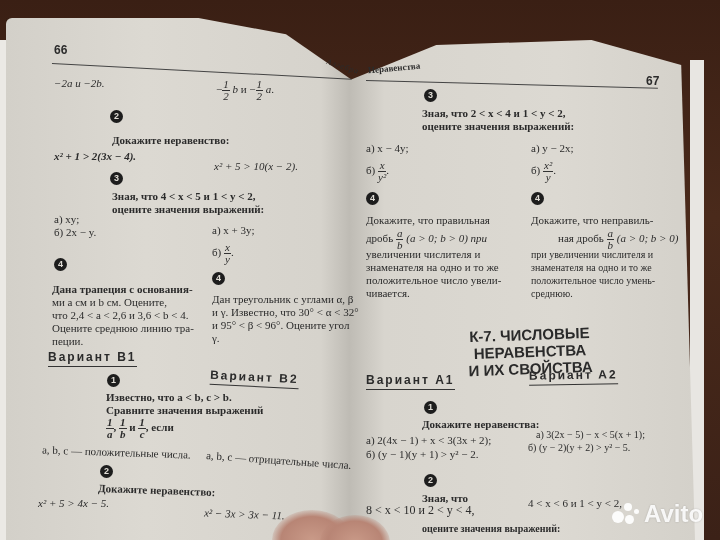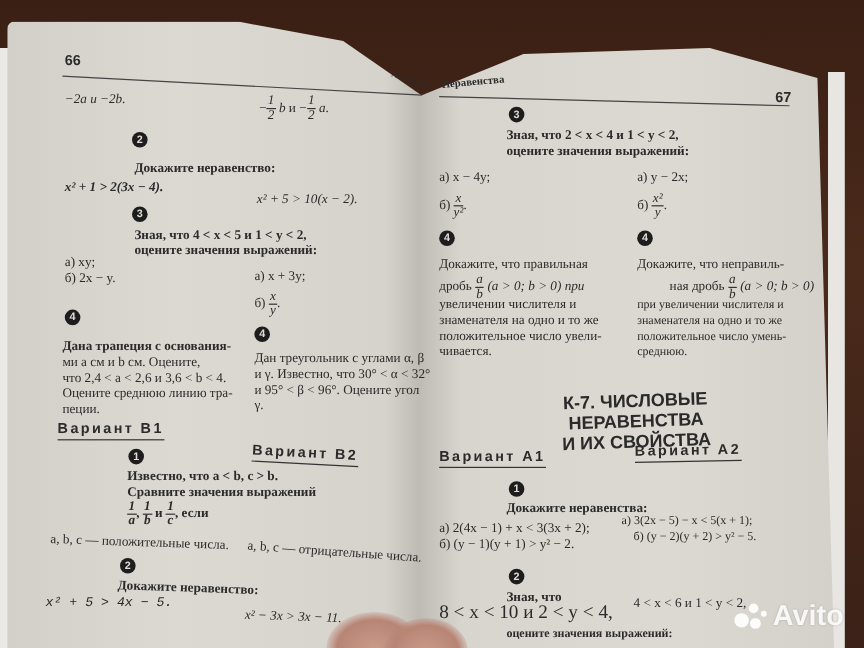--- a/index.html
+++ b/index.html
@@ -123,21 +123,21 @@
   <span class="frac"><span class="n">1</span><span>a</span></span>,
   <span class="frac"><span class="n">1</span><span>b</span></span>
   <span>и</span>
   <span class="frac"><span class="n">1</span><span>c</span></span><span>, если</span>
 </div>
 <div class="txt" style="left:42px;top:446px;transform:rotate(2deg);">a, b, c — положительные числа.</div>
 <div class="txt" style="left:206px;top:454px;transform:rotate(4deg);">a, b, c — отрицательные числа.</div>
 
 <div class="num" style="left:100px;top:465px;">2</div>
 <div class="txt bold" style="left:98px;top:484px;transform:rotate(2deg);">Докажите неравенство:</div>
-<div class="txt ital" style="left:38px;top:497px;font-family:Liberation Mono, monospace;">x² + 5 &gt; 4x − 5.</div>
+<div class="txt ital" style="left:38px;top:497px;">x² + 5 &gt; 4x − 5.</div>
 <div class="txt ital" style="left:204px;top:508px;transform:rotate(2deg);">x² − 3x &gt; 3x − 11.</div>
 
 <div class="txt bold" style="left:368px;top:62px;font-size:9px;transform:rotate(-5deg);">Неравенства</div>
 <div class="txt pnum" style="left:646px;top:75px;">67</div>
 <div class="hr" style="left:366px;top:80px;width:292px;transform:rotate(1.5deg);"></div>
 
 <div class="num" style="left:424px;top:89px;">3</div>
 <div class="txt bold" style="left:422px;top:107px;">Зная, что 2 &lt; x &lt; 4 и 1 &lt; y &lt; 2,</div>
 <div class="txt bold" style="left:422px;top:120px;">оцените значения выражений:</div>
 <div class="txt" style="left:366px;top:142px;">а) x − 4y;</div>
@@ -174,26 +174,26 @@
   <div>И ИХ СВОЙСТВА</div>
 </div>
 
 <div class="variant" style="left:366px;top:373px;">Вариант A1</div>
 <div class="variant" style="left:529px;top:368px;transform:rotate(-1deg);">Вариант A2</div>
 
 <div class="num" style="left:424px;top:401px;">1</div>
 <div class="txt bold" style="left:422px;top:418px;">Докажите неравенства:</div>
 <div class="txt" style="left:366px;top:434px;">а) 2(4x − 1) + x &lt; 3(3x + 2);</div>
 <div class="txt" style="left:366px;top:448px;">б) (y − 1)(y + 1) &gt; y² − 2.</div>
-<div class="txt" style="left:518px;top:428px;font-size:10px;text-align:center;">а) 3(2x − 5) − x &lt; 5(x + 1);</div>
+<div class="txt" style="left:536px;top:428px;font-size:10px;text-align:center;">а) 3(2x − 5) − x &lt; 5(x + 1);</div>
 <div class="txt" style="left:528px;top:441px;font-size:10px;">б) (y − 2)(y + 2) &gt; y² − 5.</div>
 
 <div class="num" style="left:424px;top:474px;">2</div>
 <div class="txt bold" style="left:422px;top:492px;">Зная, что</div>
-<div class="txt" style="left:366px;top:504px;font-size:16px;">8 &lt; x &lt; 10 и 2 &lt; y &lt; 4,</div>
+<div class="txt" style="left:366px;top:504px;font-size:12px;">8 &lt; x &lt; 10 и 2 &lt; y &lt; 4,</div>
 <div class="txt" style="left:528px;top:497px;">4 &lt; x &lt; 6 и 1 &lt; y &lt; 2,</div>
 <div class="txt bold" style="left:422px;top:522px;font-size:10px;">оцените значения выражений:</div>
 
 <div class="finger" style="left:272px;top:510px;width:80px;height:60px;"></div>
 <div class="finger" style="left:320px;top:515px;width:70px;height:55px;"></div>
 
 <div class="avito-dots">
   <i style="left:0;top:8px;width:12px;height:12px;"></i>
   <i style="left:12px;top:0;width:8px;height:8px;"></i>
   <i style="left:13px;top:12px;width:9px;height:9px;"></i>

